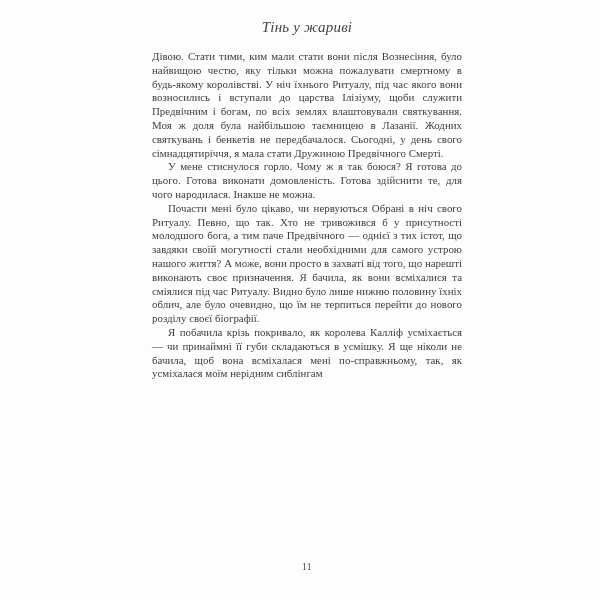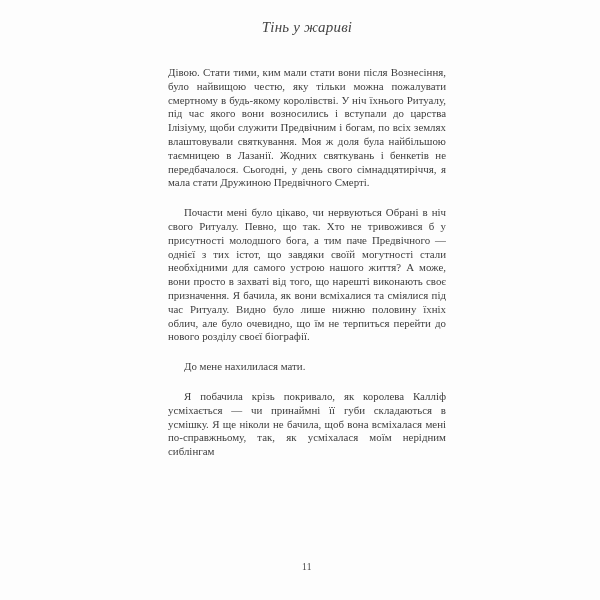--- a/index.html
+++ b/index.html
@@ -32,21 +32,21 @@
     position: absolute;
     top: 50px;
     left: 152px;
     width: 310px;
     font-size: 10.9px;
     line-height: 13.8px;
     text-align: justify;
     color: #3e3e3e;
   }
   .text-block p {
-    margin: 16px;
+    margin: 0;
     padding: 0;
     text-indent: 0;
   }
   .text-block p.indent {
     text-indent: 16px;
   }
   .text-block .em {
   }
   .page-number {
     position: absolute;
@@ -60,19 +60,19 @@
   }
 </style>
 </head>
 <body>
 
 <div class="page">
   <div class="running-header">Тінь у жариві</div>
 
   <div class="text-block">
       <p><span>Дівою. Стати тими, ким мали стати вони після Вознесіння, було найвищою честю, яку тільки можна пожалувати смертному в будь-якому королівстві. У ніч їхнього Ритуалу, під час якого вони возносились і вступали до царства Ілізіуму, щоби служити Предвічним і богам, по всіх землях влаштовували святкування. Моя ж доля була найбільшою таємницею в Лазанії. Жодних святкувань і бенкетів не передбачалося. Сьогодні, у день свого сімнадцятиріччя, я мала стати Дружиною Предвічного Смерті.</span></p>
+      <p class="indent"><span>У мене стиснулося горло. Чому ж я так боюся? Я готова до цього. Готова виконати домовленість. Готова здійснити те, для чого народилася. Інакше не можна.</span></p>
       <p class="indent"><span>Почасти мені було цікаво, чи нервуються Обрані в ніч свого Ритуалу. Певно, що так. Хто не тривожився б у присутності молодшого бога, а тим паче Предвічного — однієї з тих істот, що завдяки своїй могутності стали необхідними для самого устрою нашого життя? А може, вони просто в захваті від того, що нарешті виконають своє призначення. Я бачила, як вони всміхалися та сміялися під час Ритуалу. Видно було лише нижню половину їхніх облич, але було очевидно, що їм не терпиться перейти до нового розділу своєї біографії.</span></p>
-      <p class="indent"><span>До мене нахилилася мати.</span></p>
       <p class="indent"><span>Я побачила крізь покривало, як королева Калліф усміхається — чи принаймні її губи складаються в усмішку. Я ще ніколи не бачила, щоб вона всміхалася мені </span><span class="em">по-справжньому</span><span>, так, як усміхалася моїм нерідним сиблінгам</span></p>
     </div>
 
   <div class="page-number">11</div>
 </div>
 
 </body></html>

